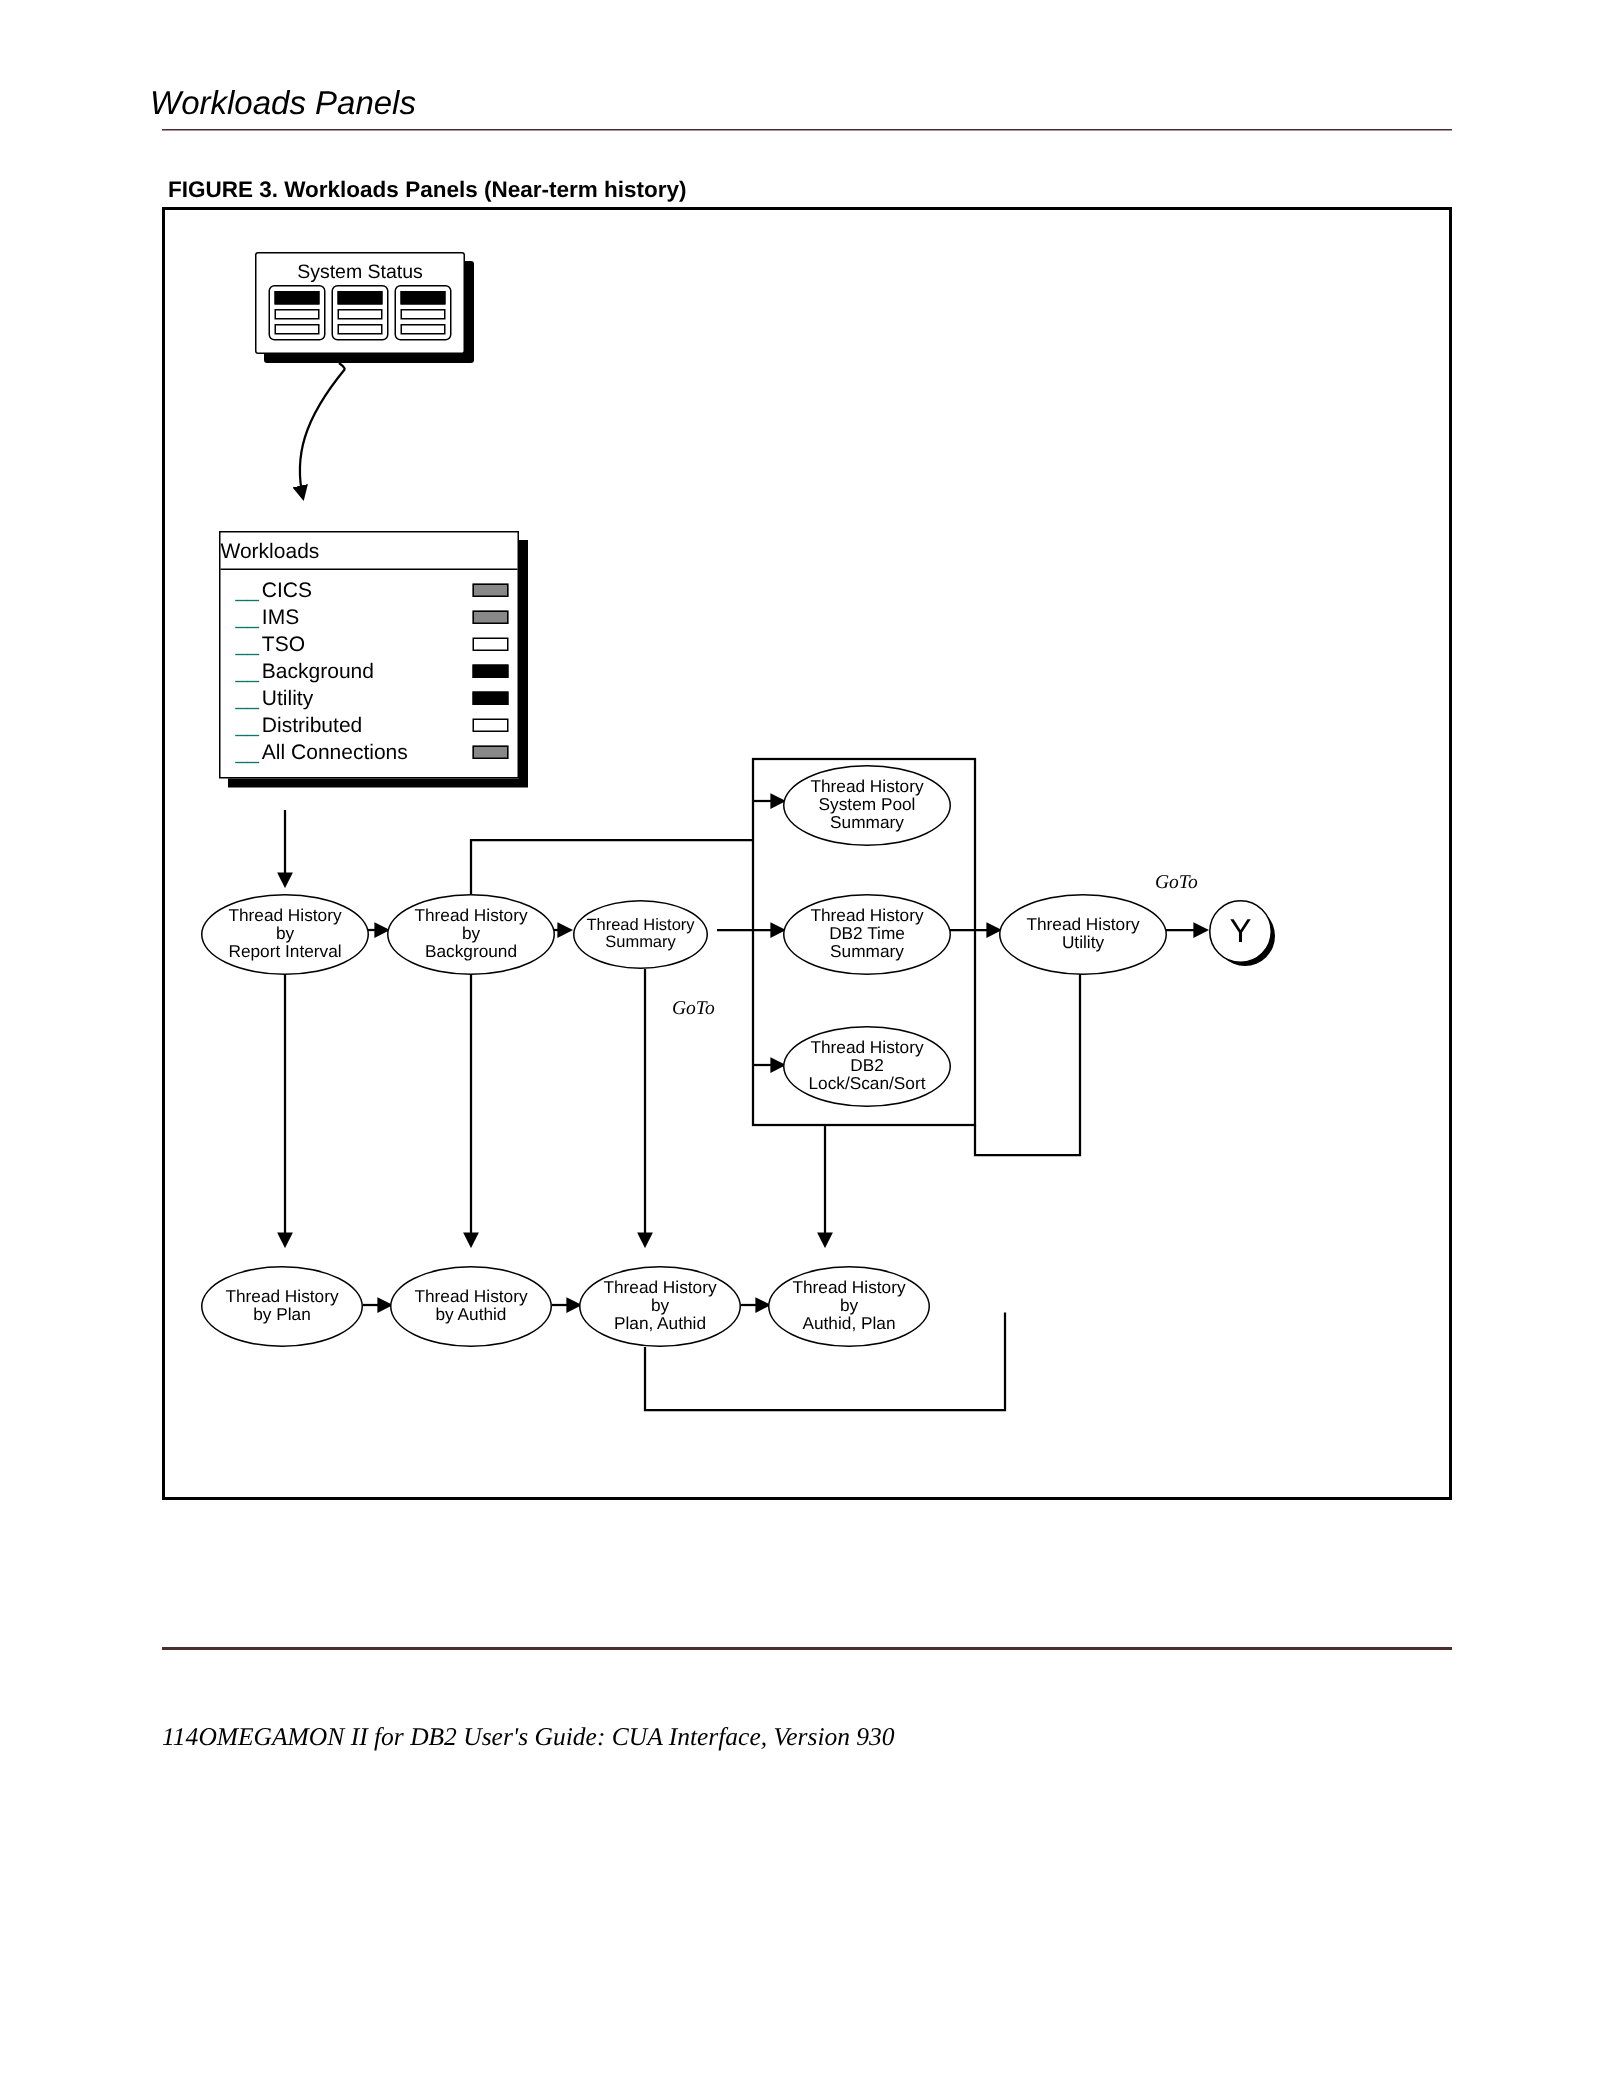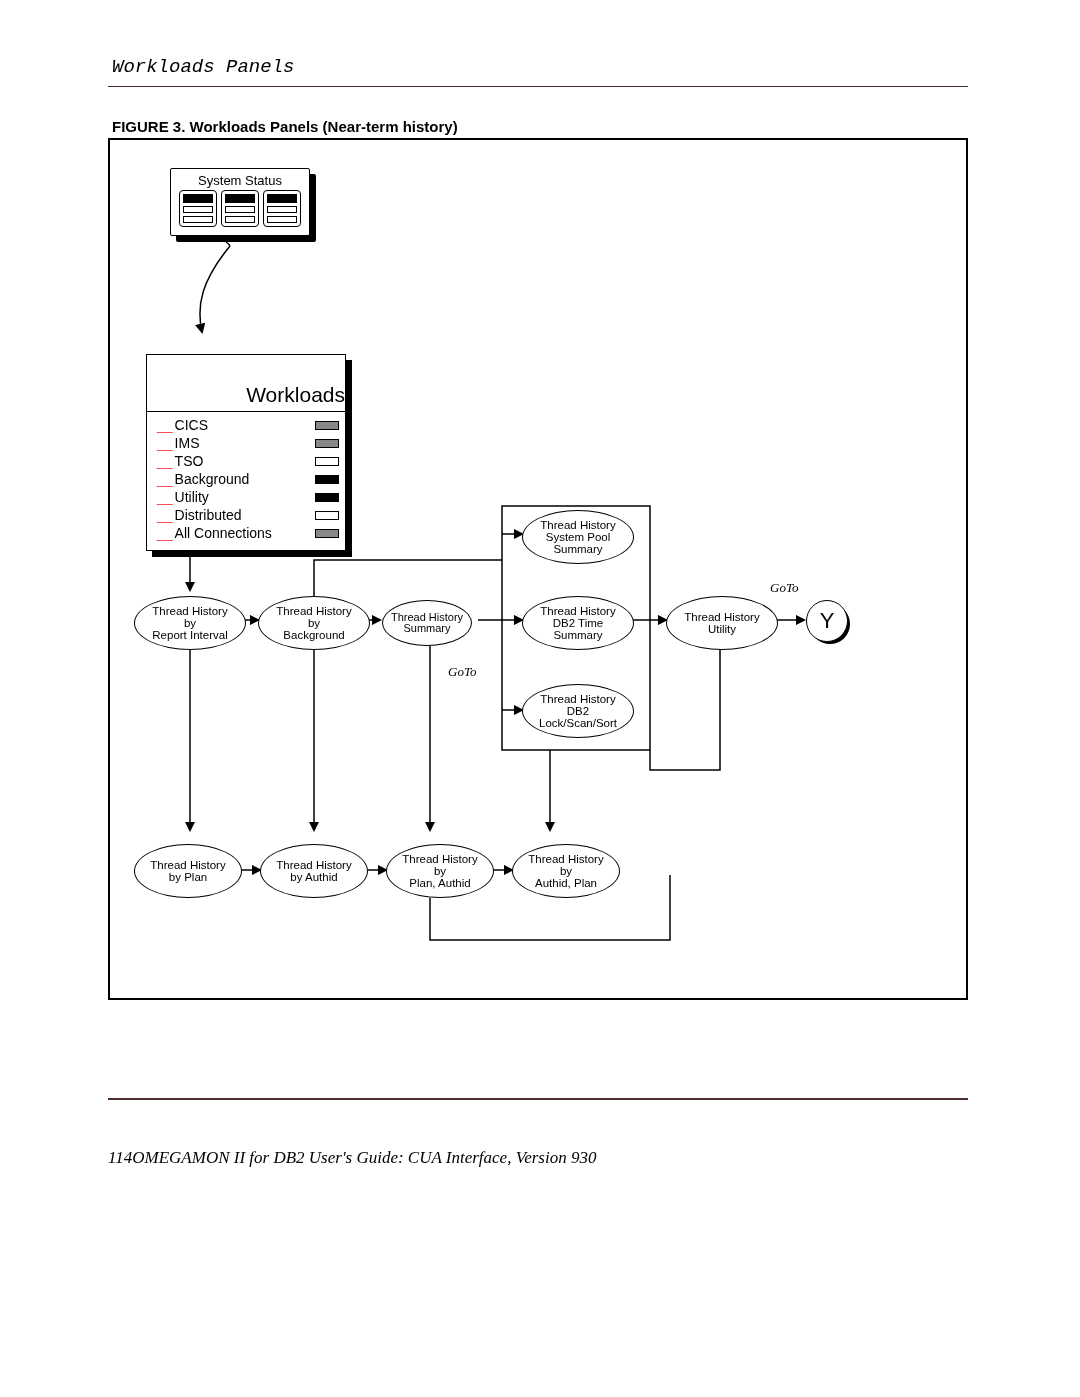--- a/index.html
+++ b/index.html
@@ -14,24 +14,24 @@
 }
 .page {
   width: 1080px;
   height: 1397px;
   position: relative;
   box-sizing: border-box;
 }
 .header-section-title {
   position: absolute;
   top: 56px;
-  left: 112px;
+  left: 100px;
   font-style: italic;
-  font-family: Liberation Mono, monospace;
-  font-size: 19px;
+  font-family: Liberation Sans, sans-serif;
+  font-size: 22px;
 }
 .header-rule {
   position: absolute;
   top: 86px;
   left: 108px;
   width: 860px;
   border-top: 1px solid var(--accent);
 }
 .figure-caption {
   position: absolute;
@@ -116,33 +116,32 @@
   z-index: 2;
 }
 .workloads .shadow {
   position: absolute;
   top: 6px; left: 6px; right: -6px; bottom: -6px;
   background: #000;
   z-index: 1;
 }
 .workloads .title-bar {
   border-bottom: 1.5px solid #000;
-  text-align: right;
-  font-size: 21px;
+  text-align: left;
+  font-size: 14px;
   padding: 4px 0;
-  margin-top: 24px;
 }
 .wl-list { padding: 4px 6px 8px 10px; }
 .wl-row {
   display: flex;
   align-items: center;
   font-size: 14px;
   line-height: 18px;
 }
-.wl-prefix { color:#ef4444; margin-right:2px; }
+.wl-prefix { color:#0f766e; margin-right:2px; }
 .wl-name { flex:1; }
 .wl-bar {
   width: 24px; height: 9px;
   border: 1px solid #000;
   box-sizing: border-box;
 }
 .fill-gray { background:#888; }
 .fill-black { background:#000; }
 
 

